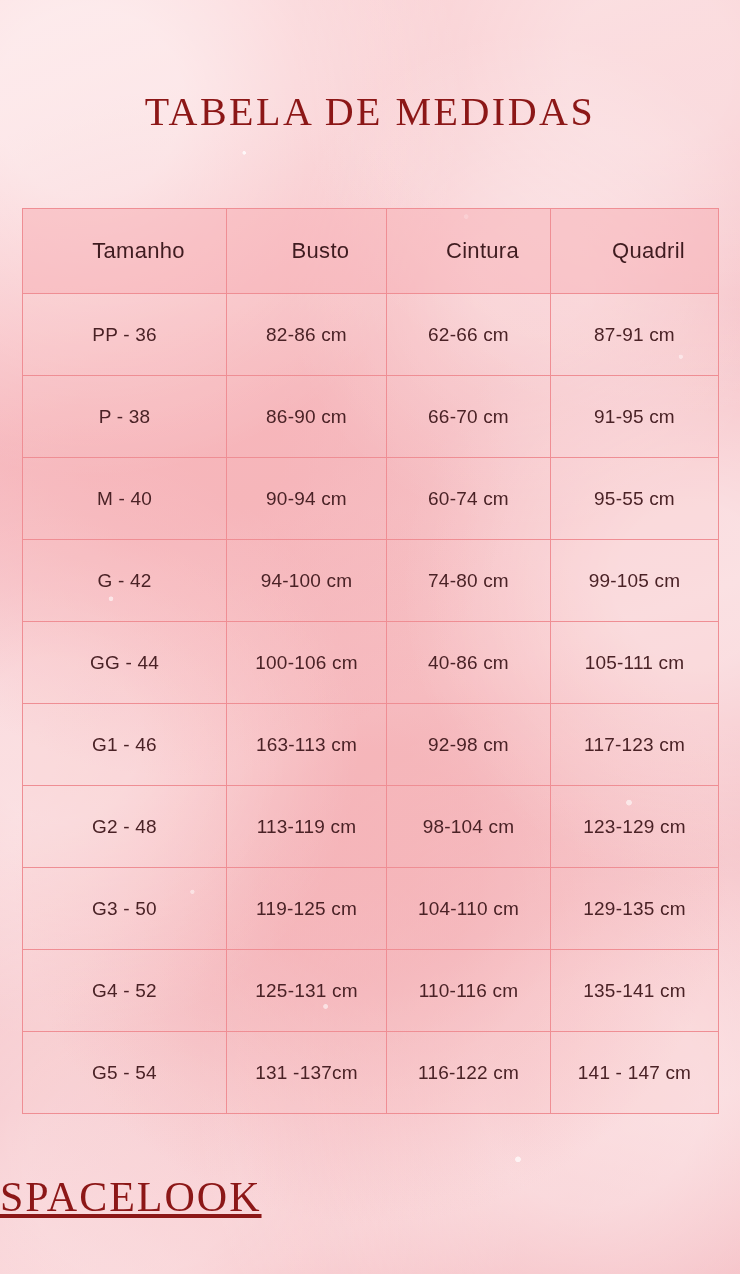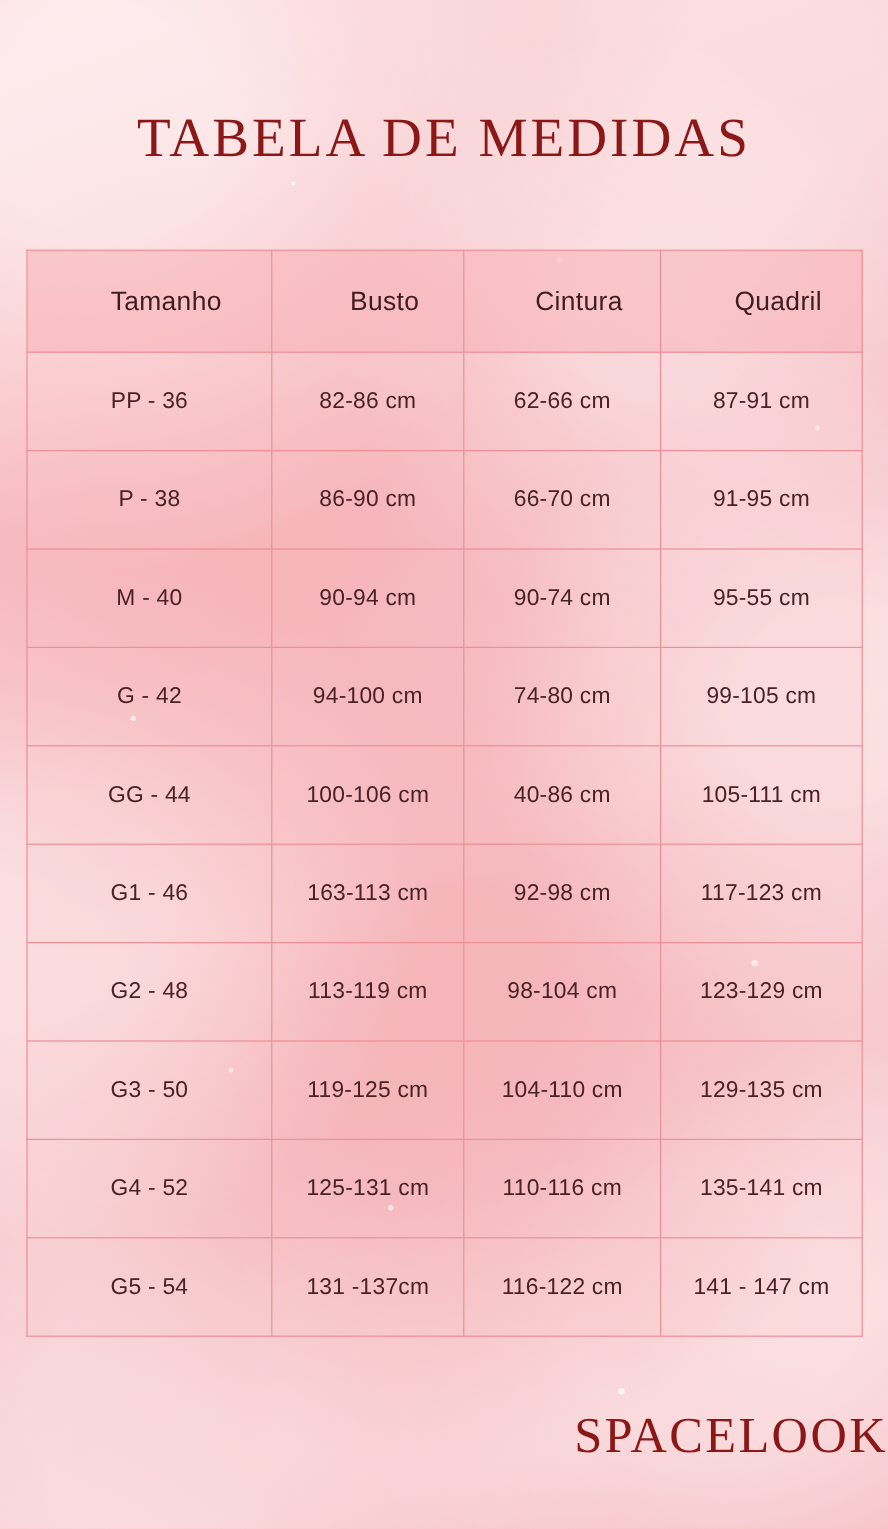--- a/index.html
+++ b/index.html
@@ -55,21 +55,21 @@
   }
 
   
   .title {
     position: absolute;
     top: 92px;
     left: 0;
     width: 100%;
     text-align: center;
     font-family: "Liberation Serif", serif;
-    font-size: 46px;
+    font-size: 40px;
     letter-spacing: 2.5px;
     color: #8c1717;
     font-weight: 400;
     line-height: 1;
   }
 
   
   .table-wrap {
     position: absolute;
     top: 208px;
@@ -110,26 +110,27 @@
   col.col1 { width: 160px; }
   col.col2 { width: 164px; }
   col.col3 { width: 168px; }
 
   
   .brand {
     position: absolute;
     bottom: 56px;
     left: 0;
     width: 100%;
-    text-align: right;
+    text-align: left;
     font-family: "Liberation Serif", serif;
     font-size: 42px;
     letter-spacing: 2px;
     color: #8c1717;
     line-height: 1;
+    text-decoration: underline;
   }
 </style>
 </head>
 <body>
 
 <div class="bg"></div>
 <div class="bg-speck"></div>
 
 <div class="page">
 
@@ -160,21 +161,21 @@
         </tr>
         <tr>
           <td class="c0">P - 38</td>
           <td>86-90 cm</td>
           <td>66-70 cm</td>
           <td>91-95 cm</td>
         </tr>
         <tr>
           <td class="c0">M - 40</td>
           <td>90-94  cm</td>
-          <td>90-74 cm</td>
+          <td>60-74 cm</td>
           <td>95-55 cm</td>
         </tr>
         <tr>
           <td class="c0">G - 42</td>
           <td>94-100 cm</td>
           <td>74-80 cm</td>
           <td>99-105 cm</td>
         </tr>
         <tr>
           <td class="c0">GG - 44</td>

